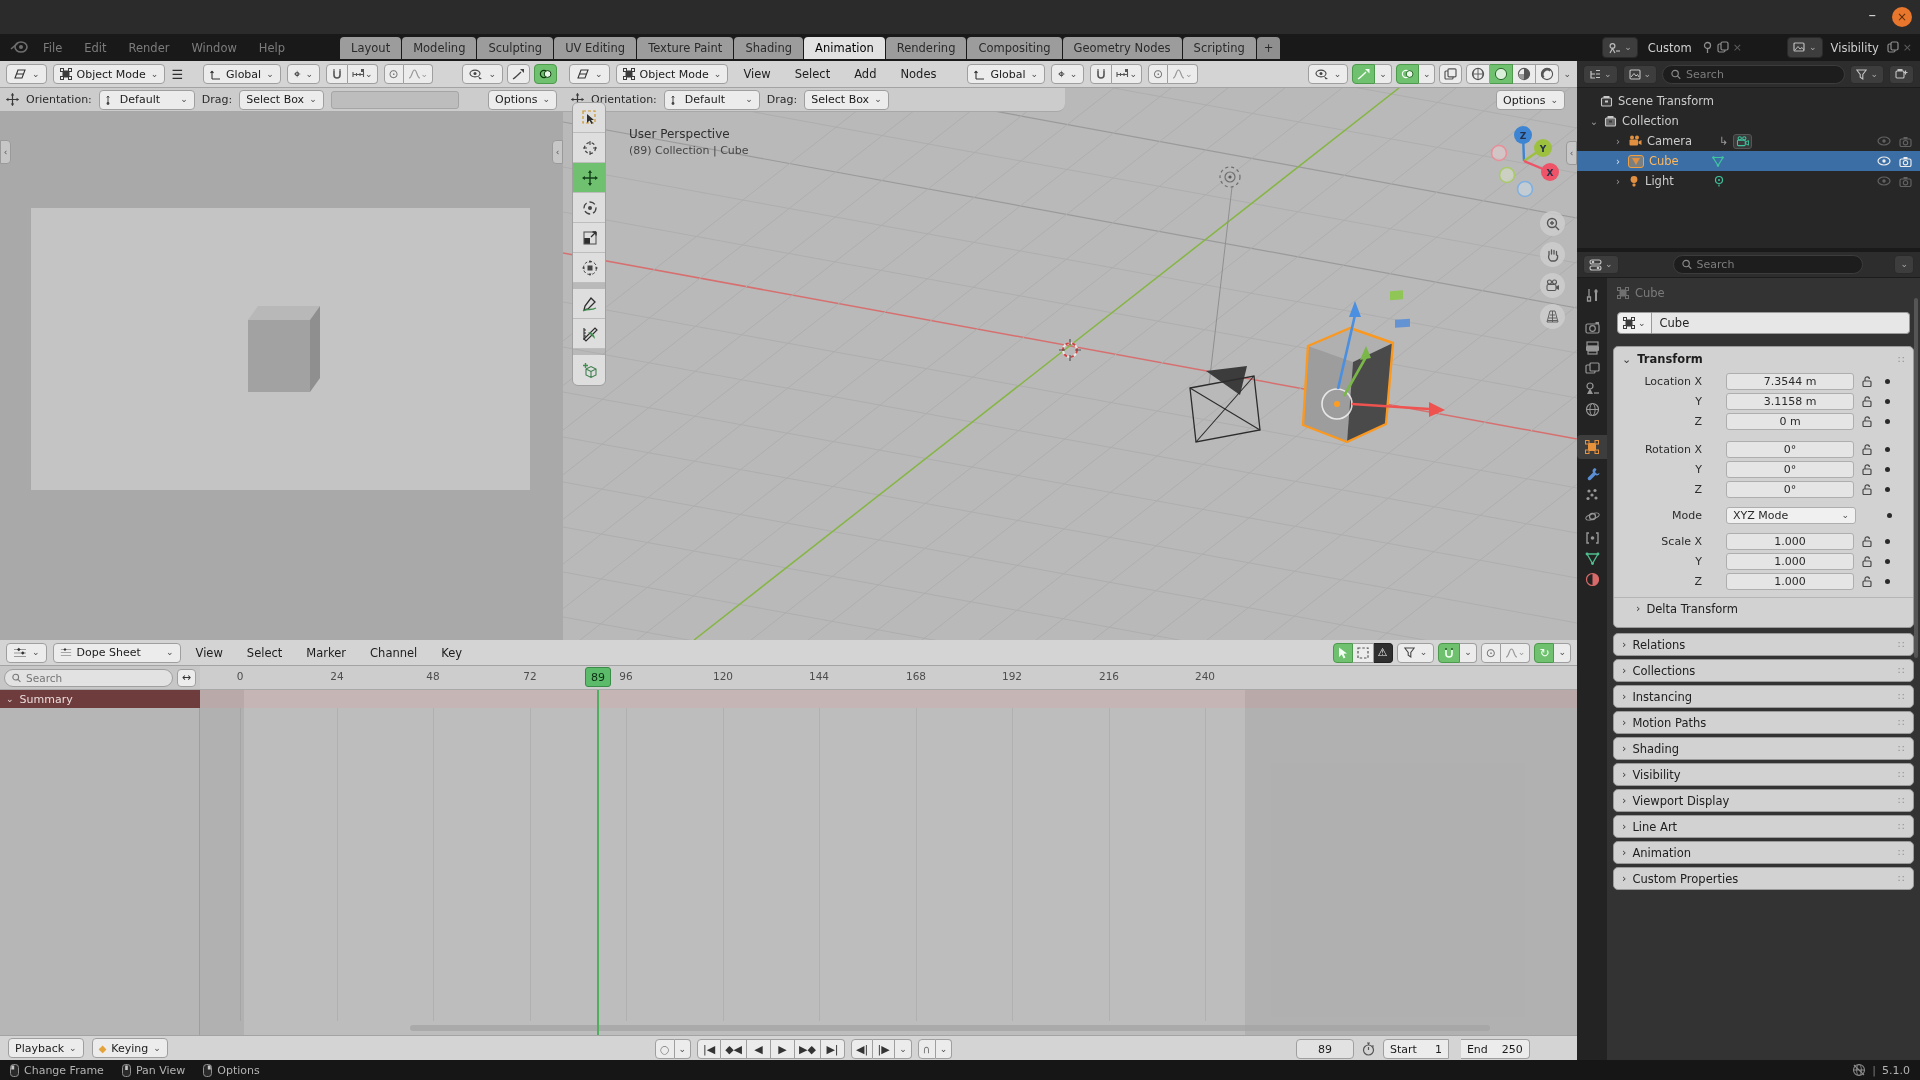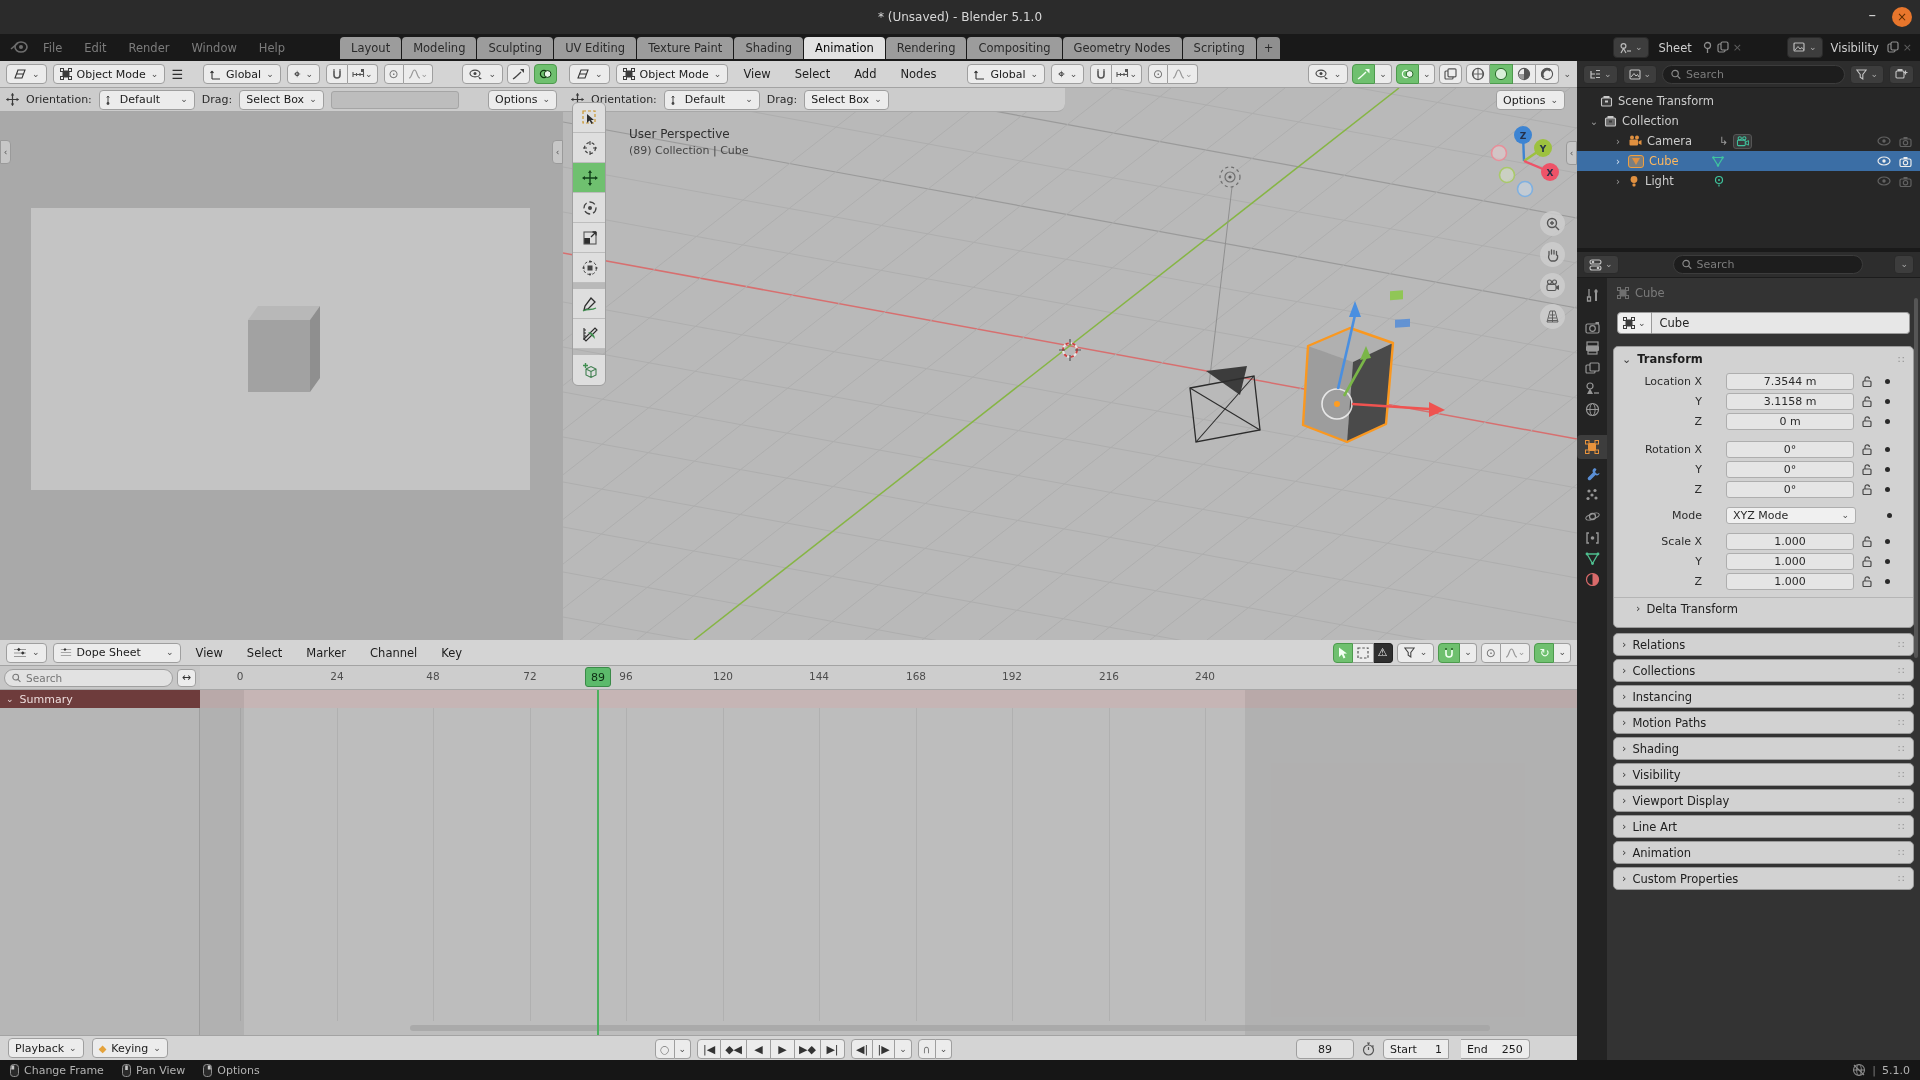--- a/index.html
+++ b/index.html
@@ -54,21 +54,20 @@
   .roundbtn{position:absolute;width:25px;height:25px;border-radius:50%;background:rgba(205,205,205,.85);display:flex;align-items:center;justify-content:center}
   .statusbar{left:0;top:1060px;width:1920px;height:20px;background:#161616;color:#b3b3b3;font-size:11px}
   .hint{display:flex;align-items:center;gap:5px;margin-right:18px}
 </style>
 </head>
 <body>
 
 <div class="root">
 
   <div class="abs titlebar flex">
-    <div class="abs" style="left:0;right:0;text-align:center;top:10px">* (Unsaved) - Blender 5.1.0</div>
     <div class="abs" style="right:44px;top:6px;font-size:15px;color:#cfcfcf">–</div>
     <div class="abs flex" style="right:8px;top:7px;width:20px;height:20px;border-radius:50%;background:#e8762c;justify-content:center;color:#5a2c00;font-size:12px">×</div>
   </div>
 
   <div class="abs menubar flex">
     <span style="margin:0 4px 0 10px">
       <svg width="18" height="13" viewBox="0 0 18 13">
           <ellipse cx="11" cy="7" rx="6" ry="5" fill="none" stroke="#6e6e6e" stroke-width="1.6"></ellipse>
           <circle cx="11" cy="7" r="2" fill="#6e6e6e"></circle>
           <path d="M1,9 L8,3" stroke="#6e6e6e" stroke-width="1.6"></path>
@@ -96,21 +95,21 @@
 
     <div class="abs flex" style="right:178px;top:3px;gap:4px">
       <div class="dkbtn" style="height:21px">
         <svg width="13" height="12" viewBox="0 0 13 12">
             <circle cx="4.5" cy="4" r="2.4" fill="none" stroke="#bbb" stroke-width="1.2"></circle>
             <path d="M2,11 L4.5,6.5 L7,11" fill="none" stroke="#bbb" stroke-width="1.2"></path>
             <path d="M8,9 L12,9" stroke="#bbb" stroke-width="1.2"></path>
           </svg>
         <span class="chev" style="color:#aaa">⌄</span>
       </div>
-      <span style="color:#cfcfcf;font-size:11.5px;padding:0 6px">Sheet</span>
+      <span style="color:#cfcfcf;font-size:11.5px;padding:0 6px">Custom</span>
       <svg width="11" height="13" viewBox="0 0 11 13">
           <circle cx="5.5" cy="4.5" r="3" fill="none" stroke="#8d8d8d" stroke-width="1.3"></circle>
           <path d="M5.5,7.5 L5.5,12" stroke="#8d8d8d" stroke-width="1.3"></path>
         </svg>
       <svg width="12" height="13" viewBox="0 0 12 13">
           <rect x="1" y="3" width="7" height="8" rx="1.5" fill="none" stroke="#8d8d8d" stroke-width="1.2"></rect>
           <rect x="4" y="1" width="7" height="8" rx="1.5" fill="#191919" stroke="#8d8d8d" stroke-width="1.2"></rect>
         </svg>
       <span style="color:#5f5f5f;font-size:11px">×</span>
     </div>

